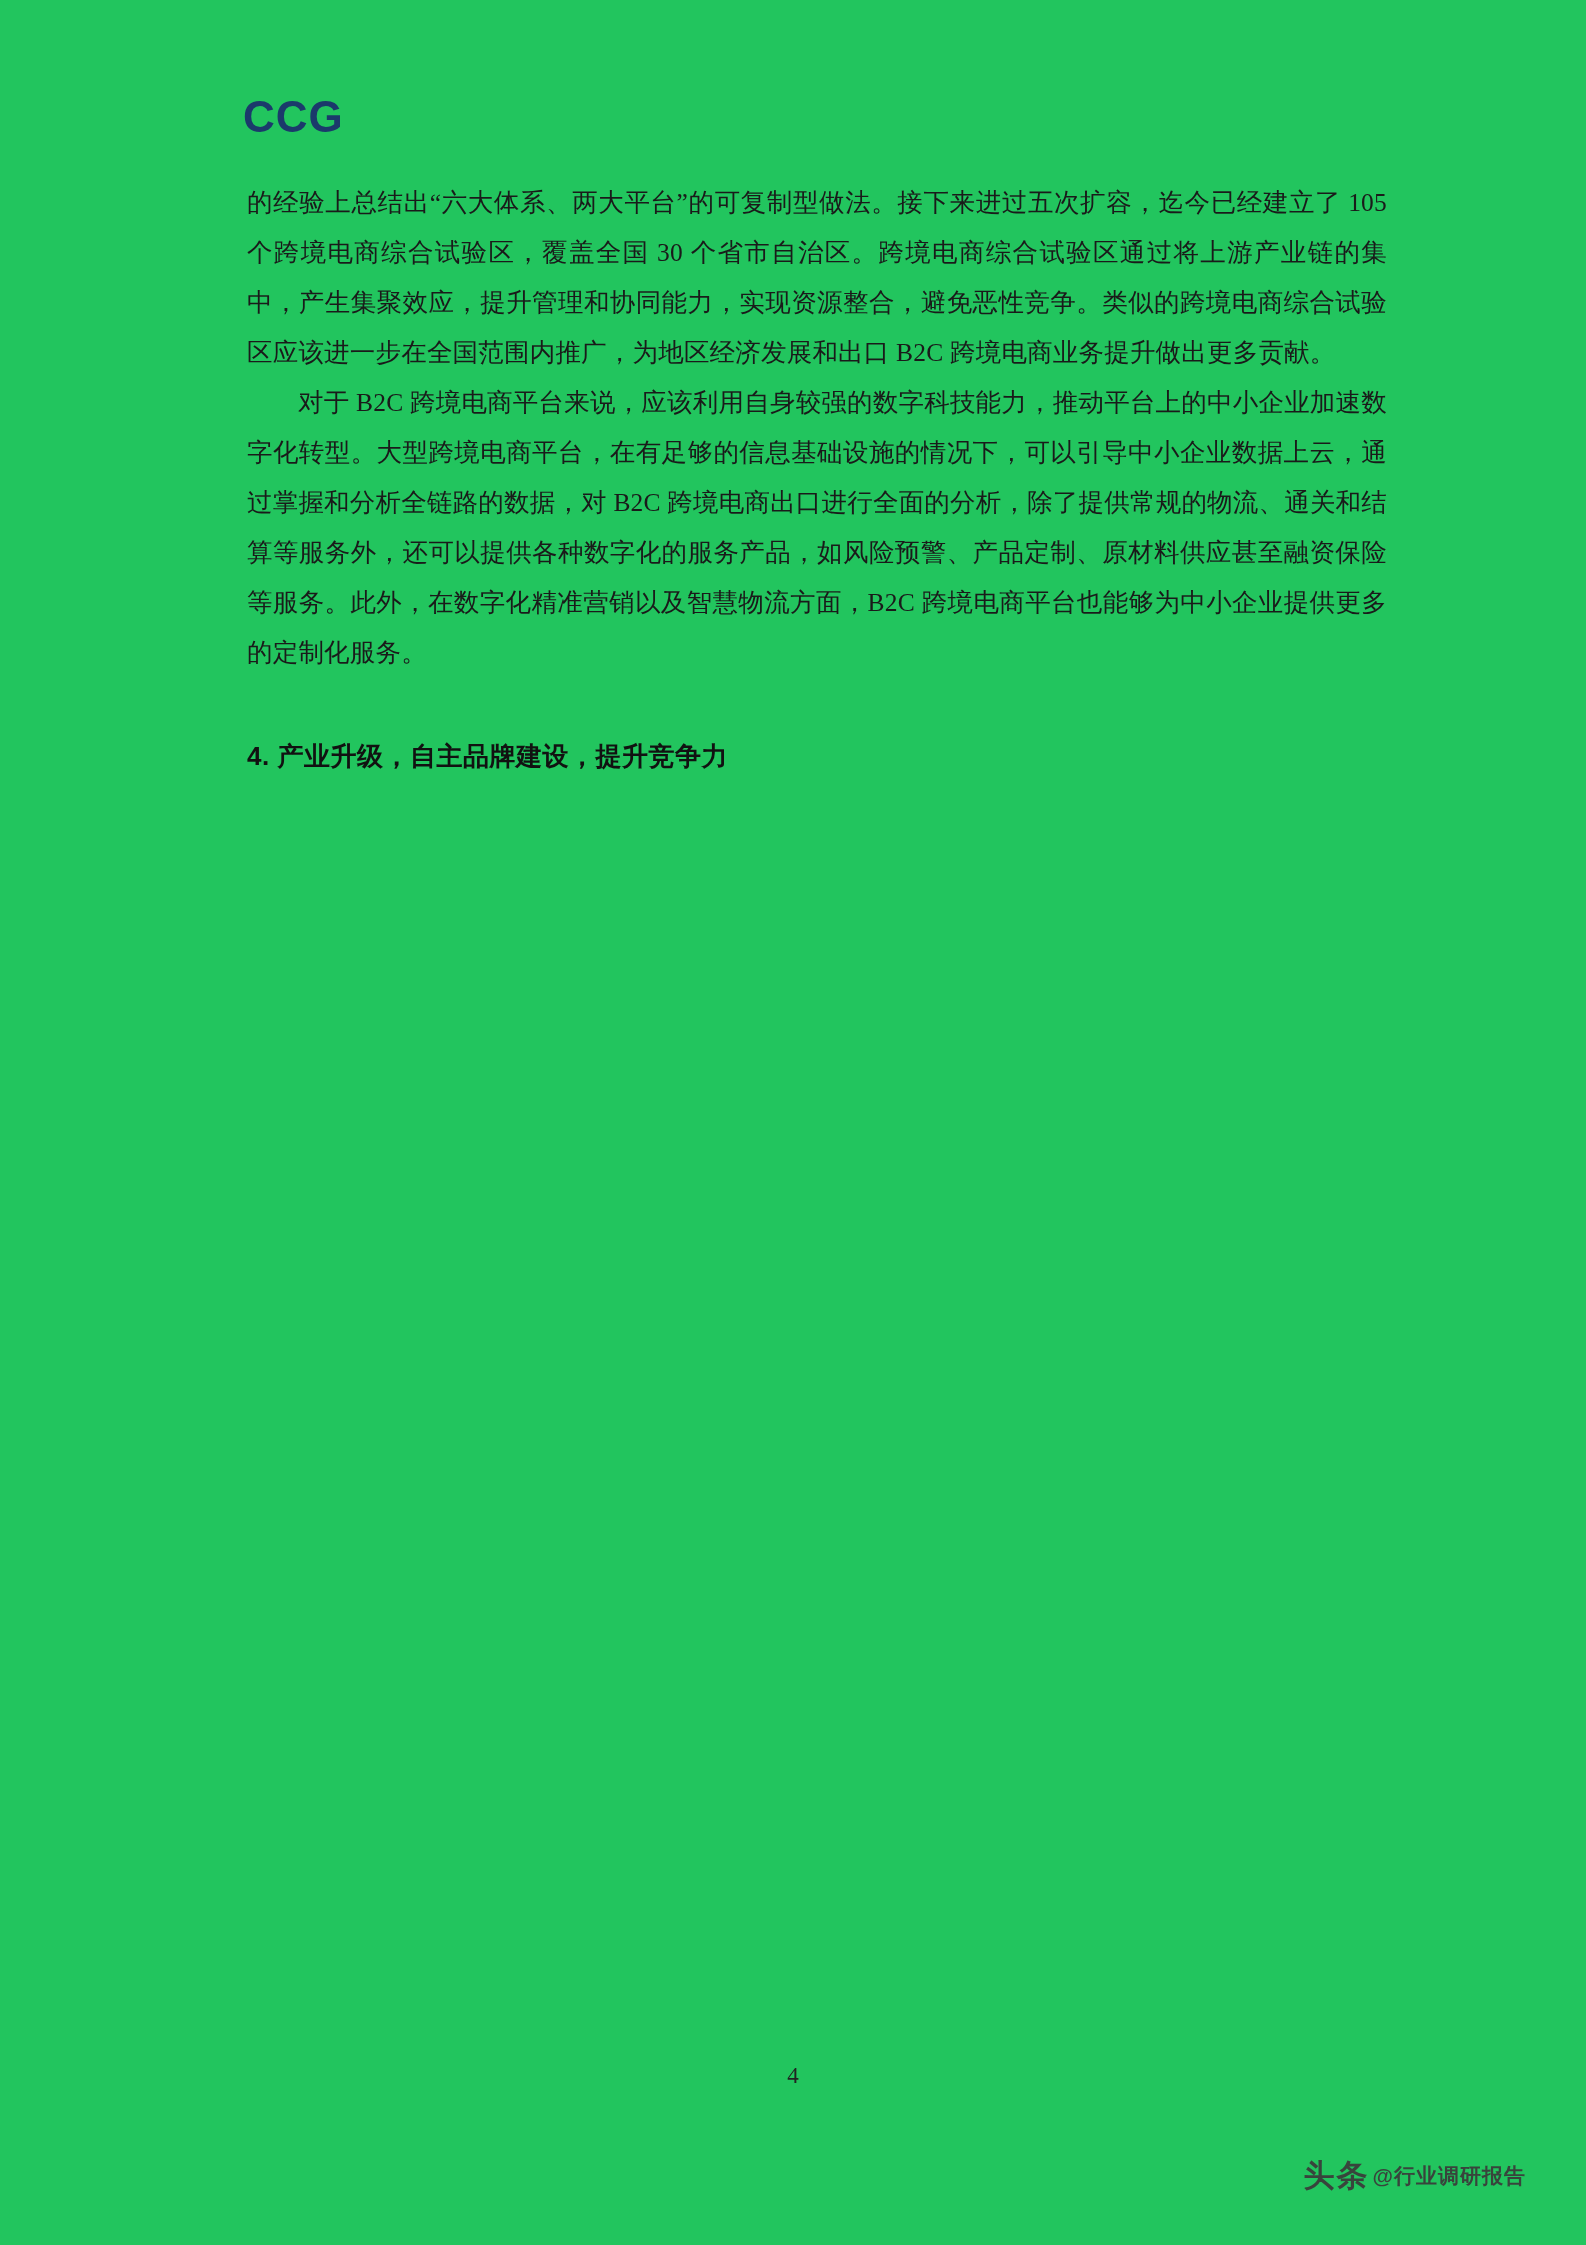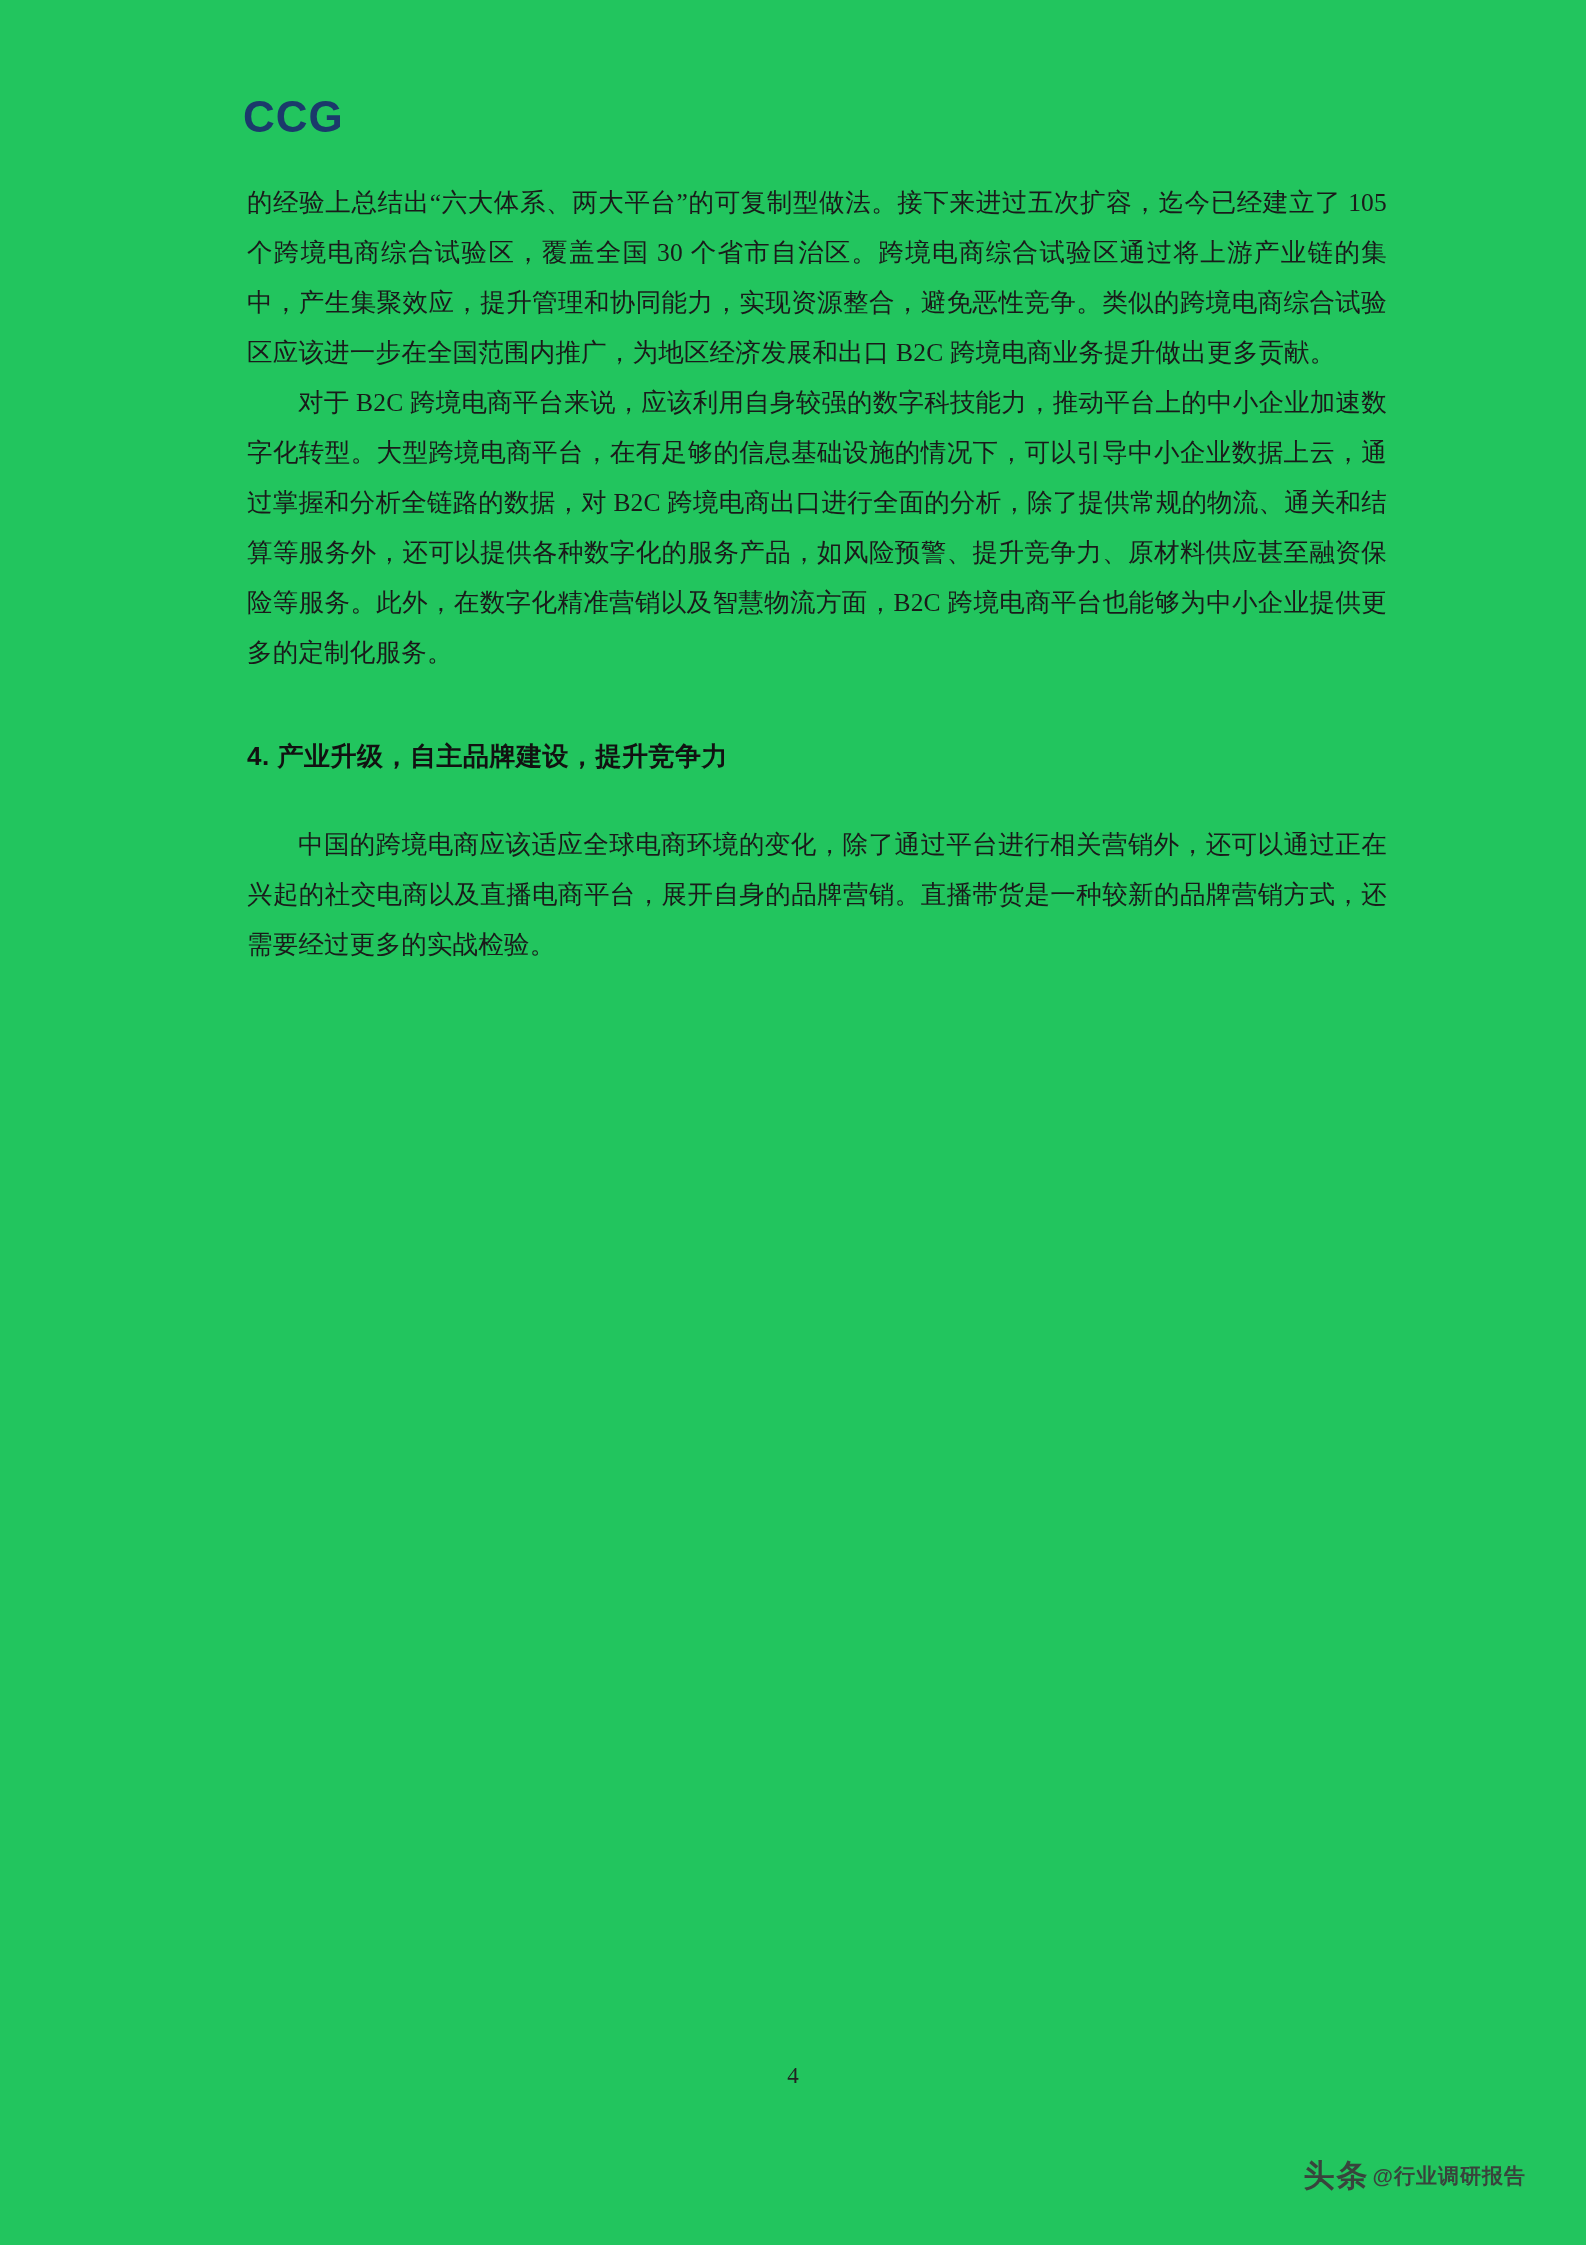--- a/index.html
+++ b/index.html
@@ -96,27 +96,26 @@
 <body>
 
 <div class="page">
 
   <div class="logo">CCG</div>
 
   <div class="content">
 
     <p class="body-text">的经验上总结出“六大体系、两大平台”的可复制型做法。接下来进过五次扩容，迄今已经建立了 105 个跨境电商综合试验区，覆盖全国 30 个省市自治区。跨境电商综合试验区通过将上游产业链的集中，产生集聚效应，提升管理和协同能力，实现资源整合，避免恶性竞争。类似的跨境电商综合试验区应该进一步在全国范围内推广，为地区经济发展和出口 B2C 跨境电商业务提升做出更多贡献。</p>
 
-    <p class="body-text indent">对于 B2C 跨境电商平台来说，应该利用自身较强的数字科技能力，推动平台上的中小企业加速数字化转型。大型跨境电商平台，在有足够的信息基础设施的情况下，可以引导中小企业数据上云，通过掌握和分析全链路的数据，对 B2C 跨境电商出口进行全面的分析，除了提供常规的物流、通关和结算等服务外，还可以提供各种数字化的服务产品，如风险预警、提升竞争力、原材料供应甚至融资保险等服务。此外，在数字化精准营销以及智慧物流方面，B2C 跨境电商平台也能够为中小企业提供更多的定制化服务。</p>
+    <p class="body-text indent">对于 B2C 跨境电商平台来说，应该利用自身较强的数字科技能力，推动平台上的中小企业加速数字化转型。大型跨境电商平台，在有足够的信息基础设施的情况下，可以引导中小企业数据上云，通过掌握和分析全链路的数据，对 B2C 跨境电商出口进行全面的分析，除了提供常规的物流、通关和结算等服务外，还可以提供各种数字化的服务产品，如风险预警、产品定制、原材料供应甚至融资保险等服务。此外，在数字化精准营销以及智慧物流方面，B2C 跨境电商平台也能够为中小企业提供更多的定制化服务。</p>
 
     <h2 class="section-heading">4. 产业升级，自主品牌建设，提升竞争力</h2>
 
     <div class="after-heading-gap"></div>
 
-    <p class="body-text indent">中国的跨境电商应该适应全球电商环境的变化，除了通过平台进行相关营销外，还可以通过正在兴起的社交电商以及直播电商平台，展开自身的品牌营销。直播带货是一种较新的品牌营销方式，还需要经过更多的实战检验。</p>
 
   </div>
 
   <div class="page-number">4</div>
 
   <div class="watermark">
     <span class="wm-mark">头条</span>
     <span class="wm-text">@行业调研报告</span>
   </div>
 

